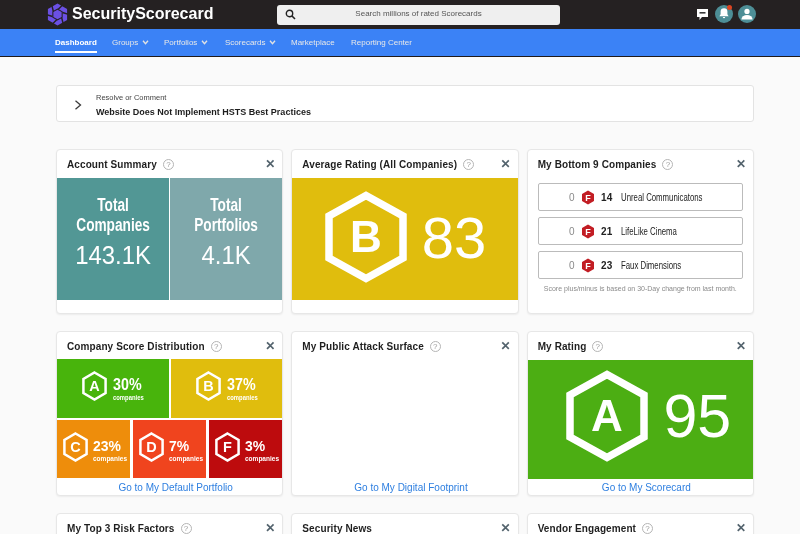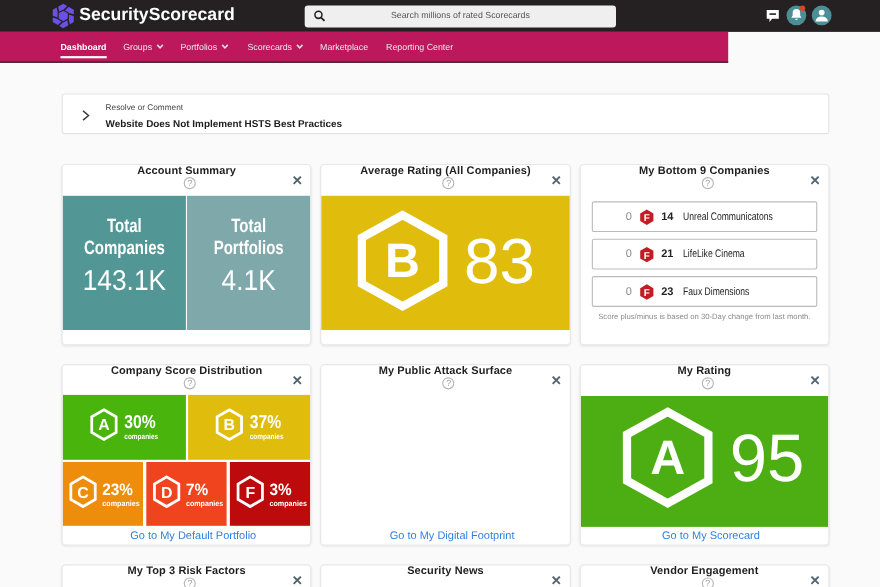--- a/index.html
+++ b/index.html
@@ -11,36 +11,36 @@
 .logoname { position:absolute; left:72px; top:5px; color:#fff; font-size:16px; font-weight:bold; letter-spacing:0px; }
 .search { position:absolute; left:277px; top:5px; width:283px; height:20px; background:#efefef; border-radius:3px; }
 .search .mag { position:absolute; left:8px; top:4px; }
 .search .ph { position:absolute; left:0; right:0; top:4px; text-align:center; font-size:8px; color:#555; }
 .chat { position:absolute; left:696px; top:8px; }
 .circ { position:absolute; top:5px; width:18px; height:18px; border-radius:50%; background:#4d8e96; }
 .bell { left:715px; }
 .user { left:738px; }
 .reddot { position:absolute; left:12px; top:0px; width:5px; height:5px; border-radius:50%; background:#dd4421; }
 
-.nav { position:absolute; left:0; top:29px; width:662px; height:28px; background:#be185d; border-bottom:1px solid #1e1a1b; }
+.nav { position:absolute; left:0; top:29px; width:800px; height:28px; background:#3b82f6; border-bottom:1px solid #1e1a1b; }
 .nav a { position:absolute; top:9px; color:#e8e8e8; font-size:8px; text-decoration:none; }
 .nav a.active { color:#fff; font-weight:bold; border-bottom:2px solid #fff; padding-bottom:4px; }
 .carat { margin-left:4px; position:relative; top:-0.5px; }
 
 .banner { position:absolute; left:56px; top:85px; width:698px; height:37px; background:#fff;
   border:1px solid #e3e3e3; border-radius:3px; }
 .banner .chev { position:absolute; left:17px; top:14px; }
 .banner .sub { position:absolute; left:39px; top:7px; font-size:7.5px; color:#444; }
 .banner .tit { position:absolute; left:39px; top:21px; font-size:9px; font-weight:bold; color:#1d1d1d; }
 
 .grid { position:absolute; left:56px; top:149px; width:698px;
   display:grid; grid-template-columns:repeat(3, 1fr); column-gap:8px; row-gap:17px; }
 .card { background:#fff; border:1px solid #e7e7e7; border-radius:4px; height:165px;
   box-shadow:0 1px 2px rgba(0,0,0,0.06); position:relative; overflow:hidden; }
-.chead { height:28px; display:flex; align-items:center; padding:0 10px; position:relative;flex-direction:column; }
+.chead { height:28px; display:flex; align-items:center; padding:0 10px; position:relative; }
 .chead .t { font-size:10px; font-weight:bold; color:#1f1f1f; letter-spacing:0.1px; }
 .qm { display:inline-block; width:11px; height:11px; border:1px solid #b5b5b5; border-radius:50%;
   color:#9c9c9c; font-size:8px; line-height:10px; text-align:center; margin-left:6px; font-weight:normal; }
 .xx { position:absolute; right:7px; top:8px; color:#53636d; font-size:12px; font-weight:bold; line-height:12px; }
 
 .acct { display:grid; grid-template-columns:1fr 1fr; column-gap:1px; height:122px; }
 .acct > div { color:#fff; text-align:center; padding-top:18px; }
 .acct .l { background:#529795; }
 .acct .r { background:#7fa8ab; }
 .acct .lbl { font-size:17.5px; font-weight:bold; line-height:19.5px; transform:scaleX(0.78); }

